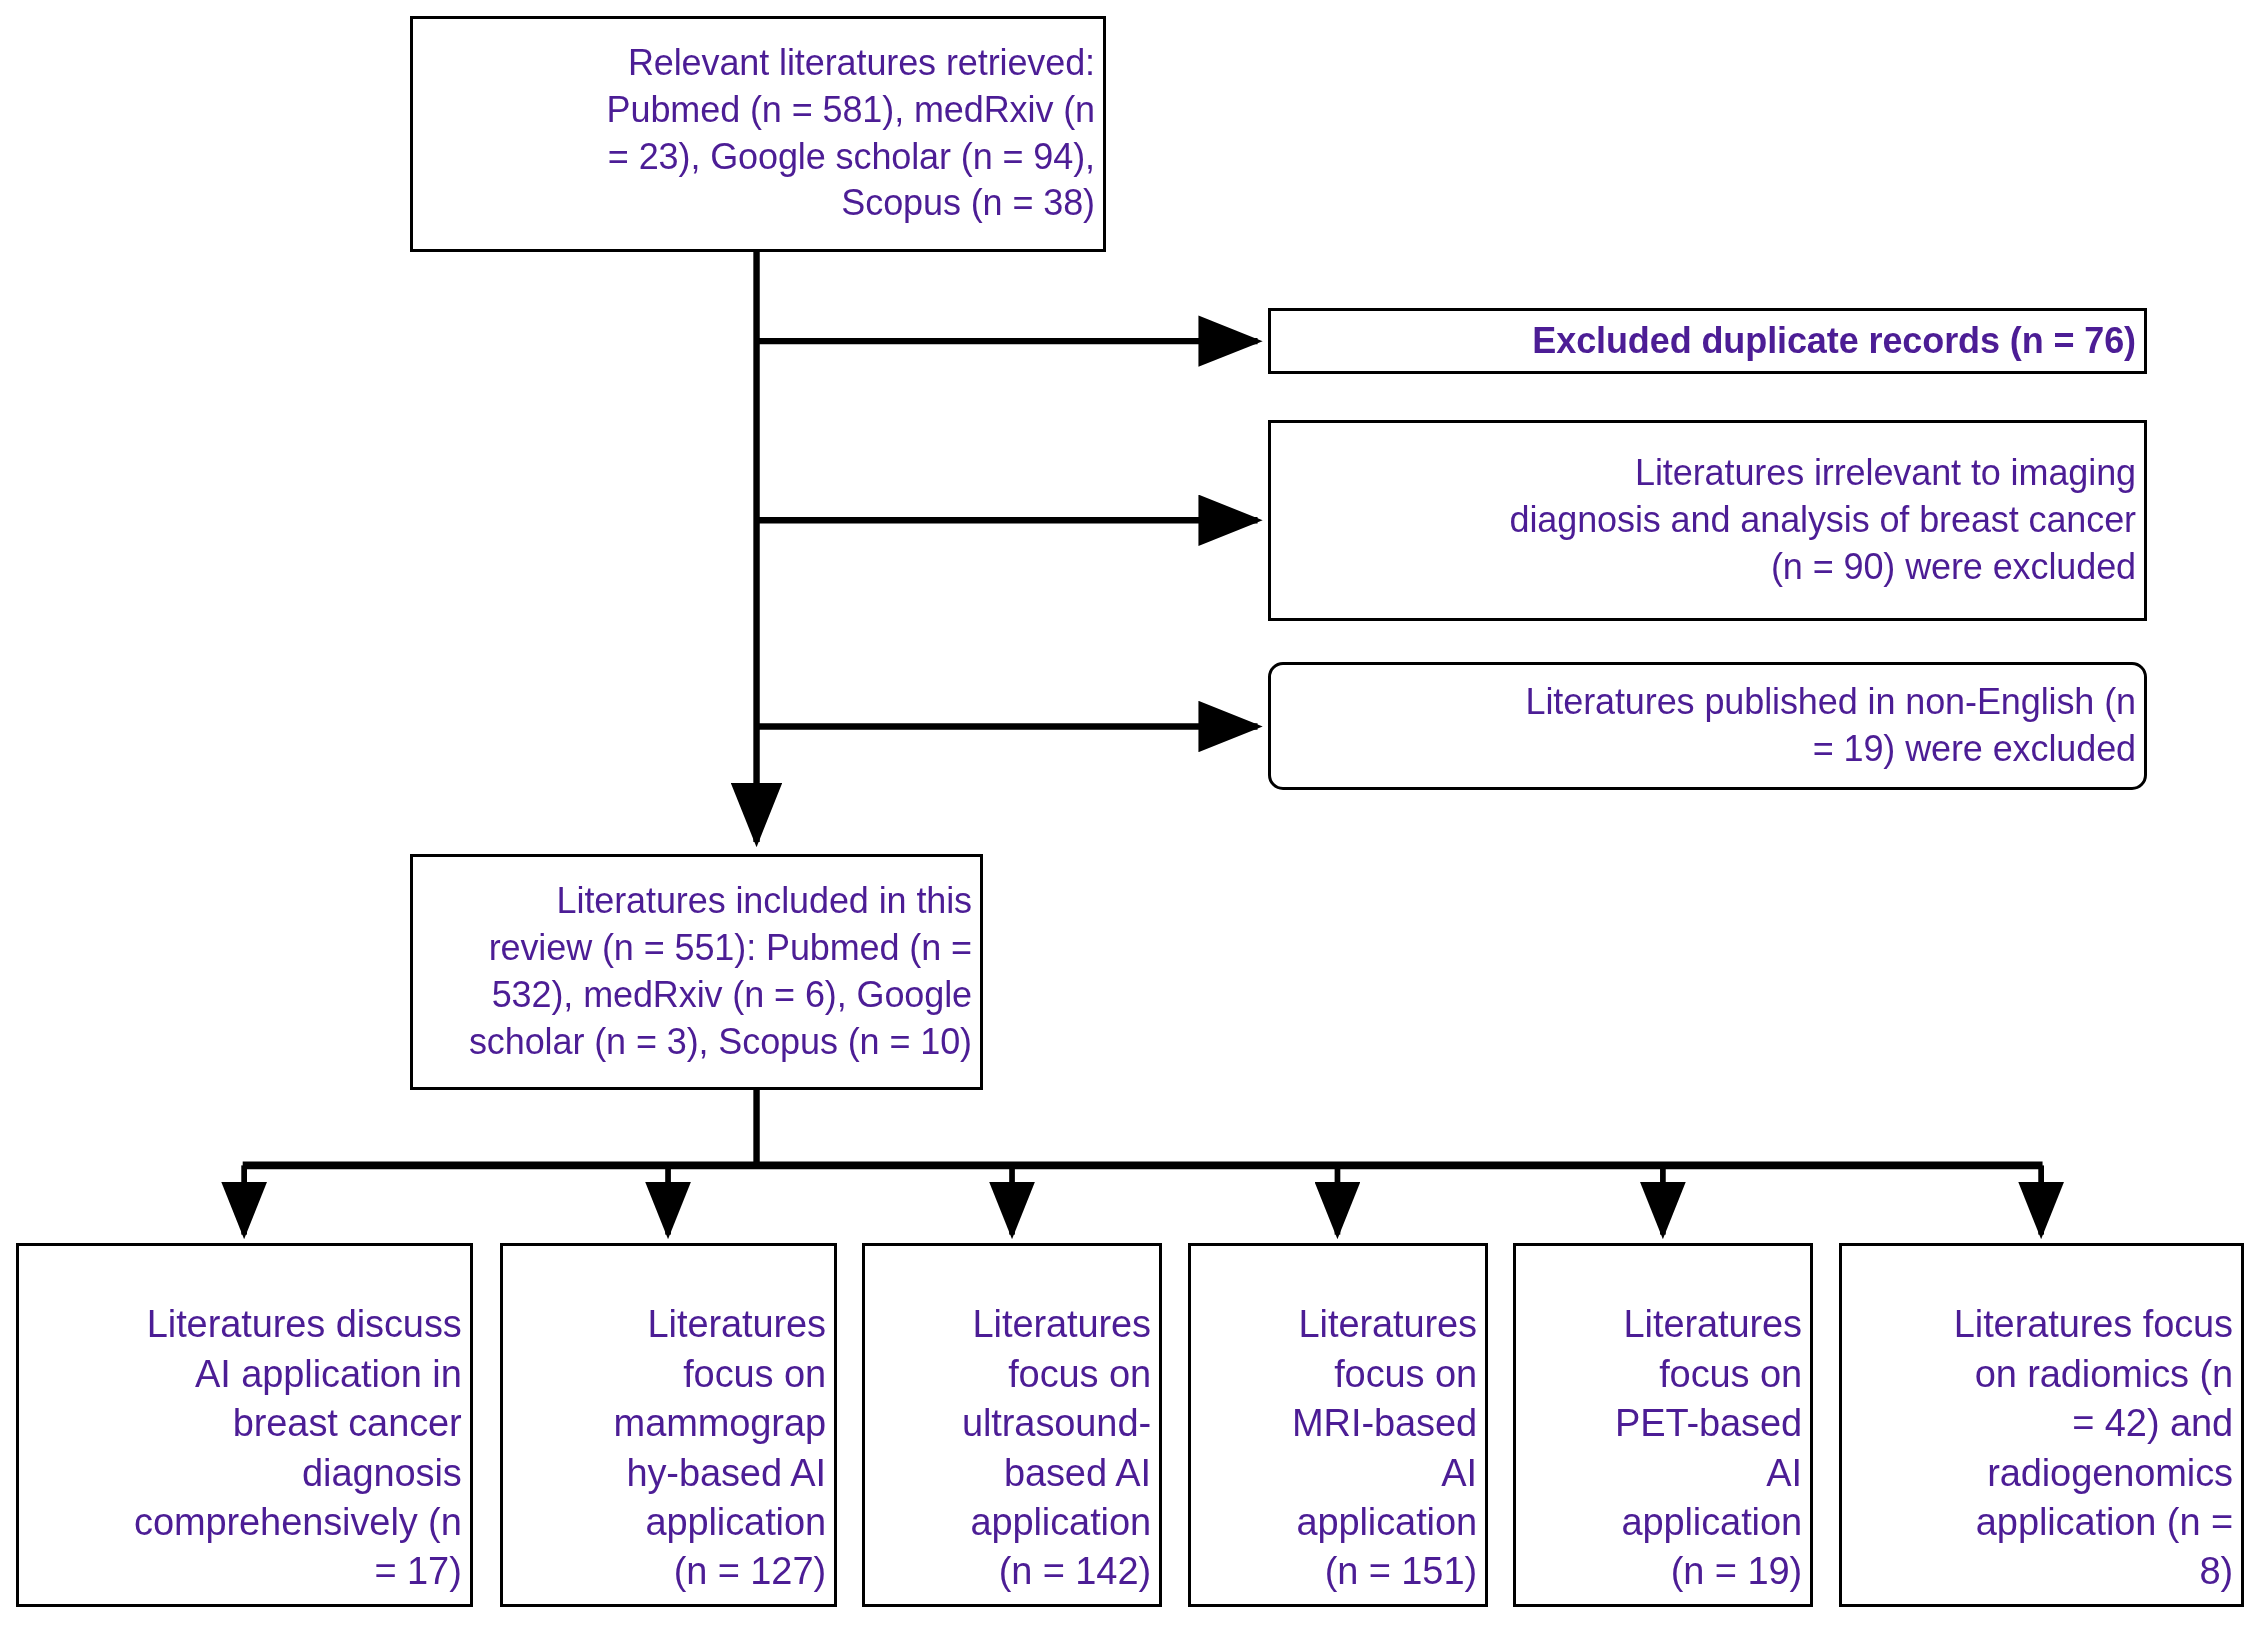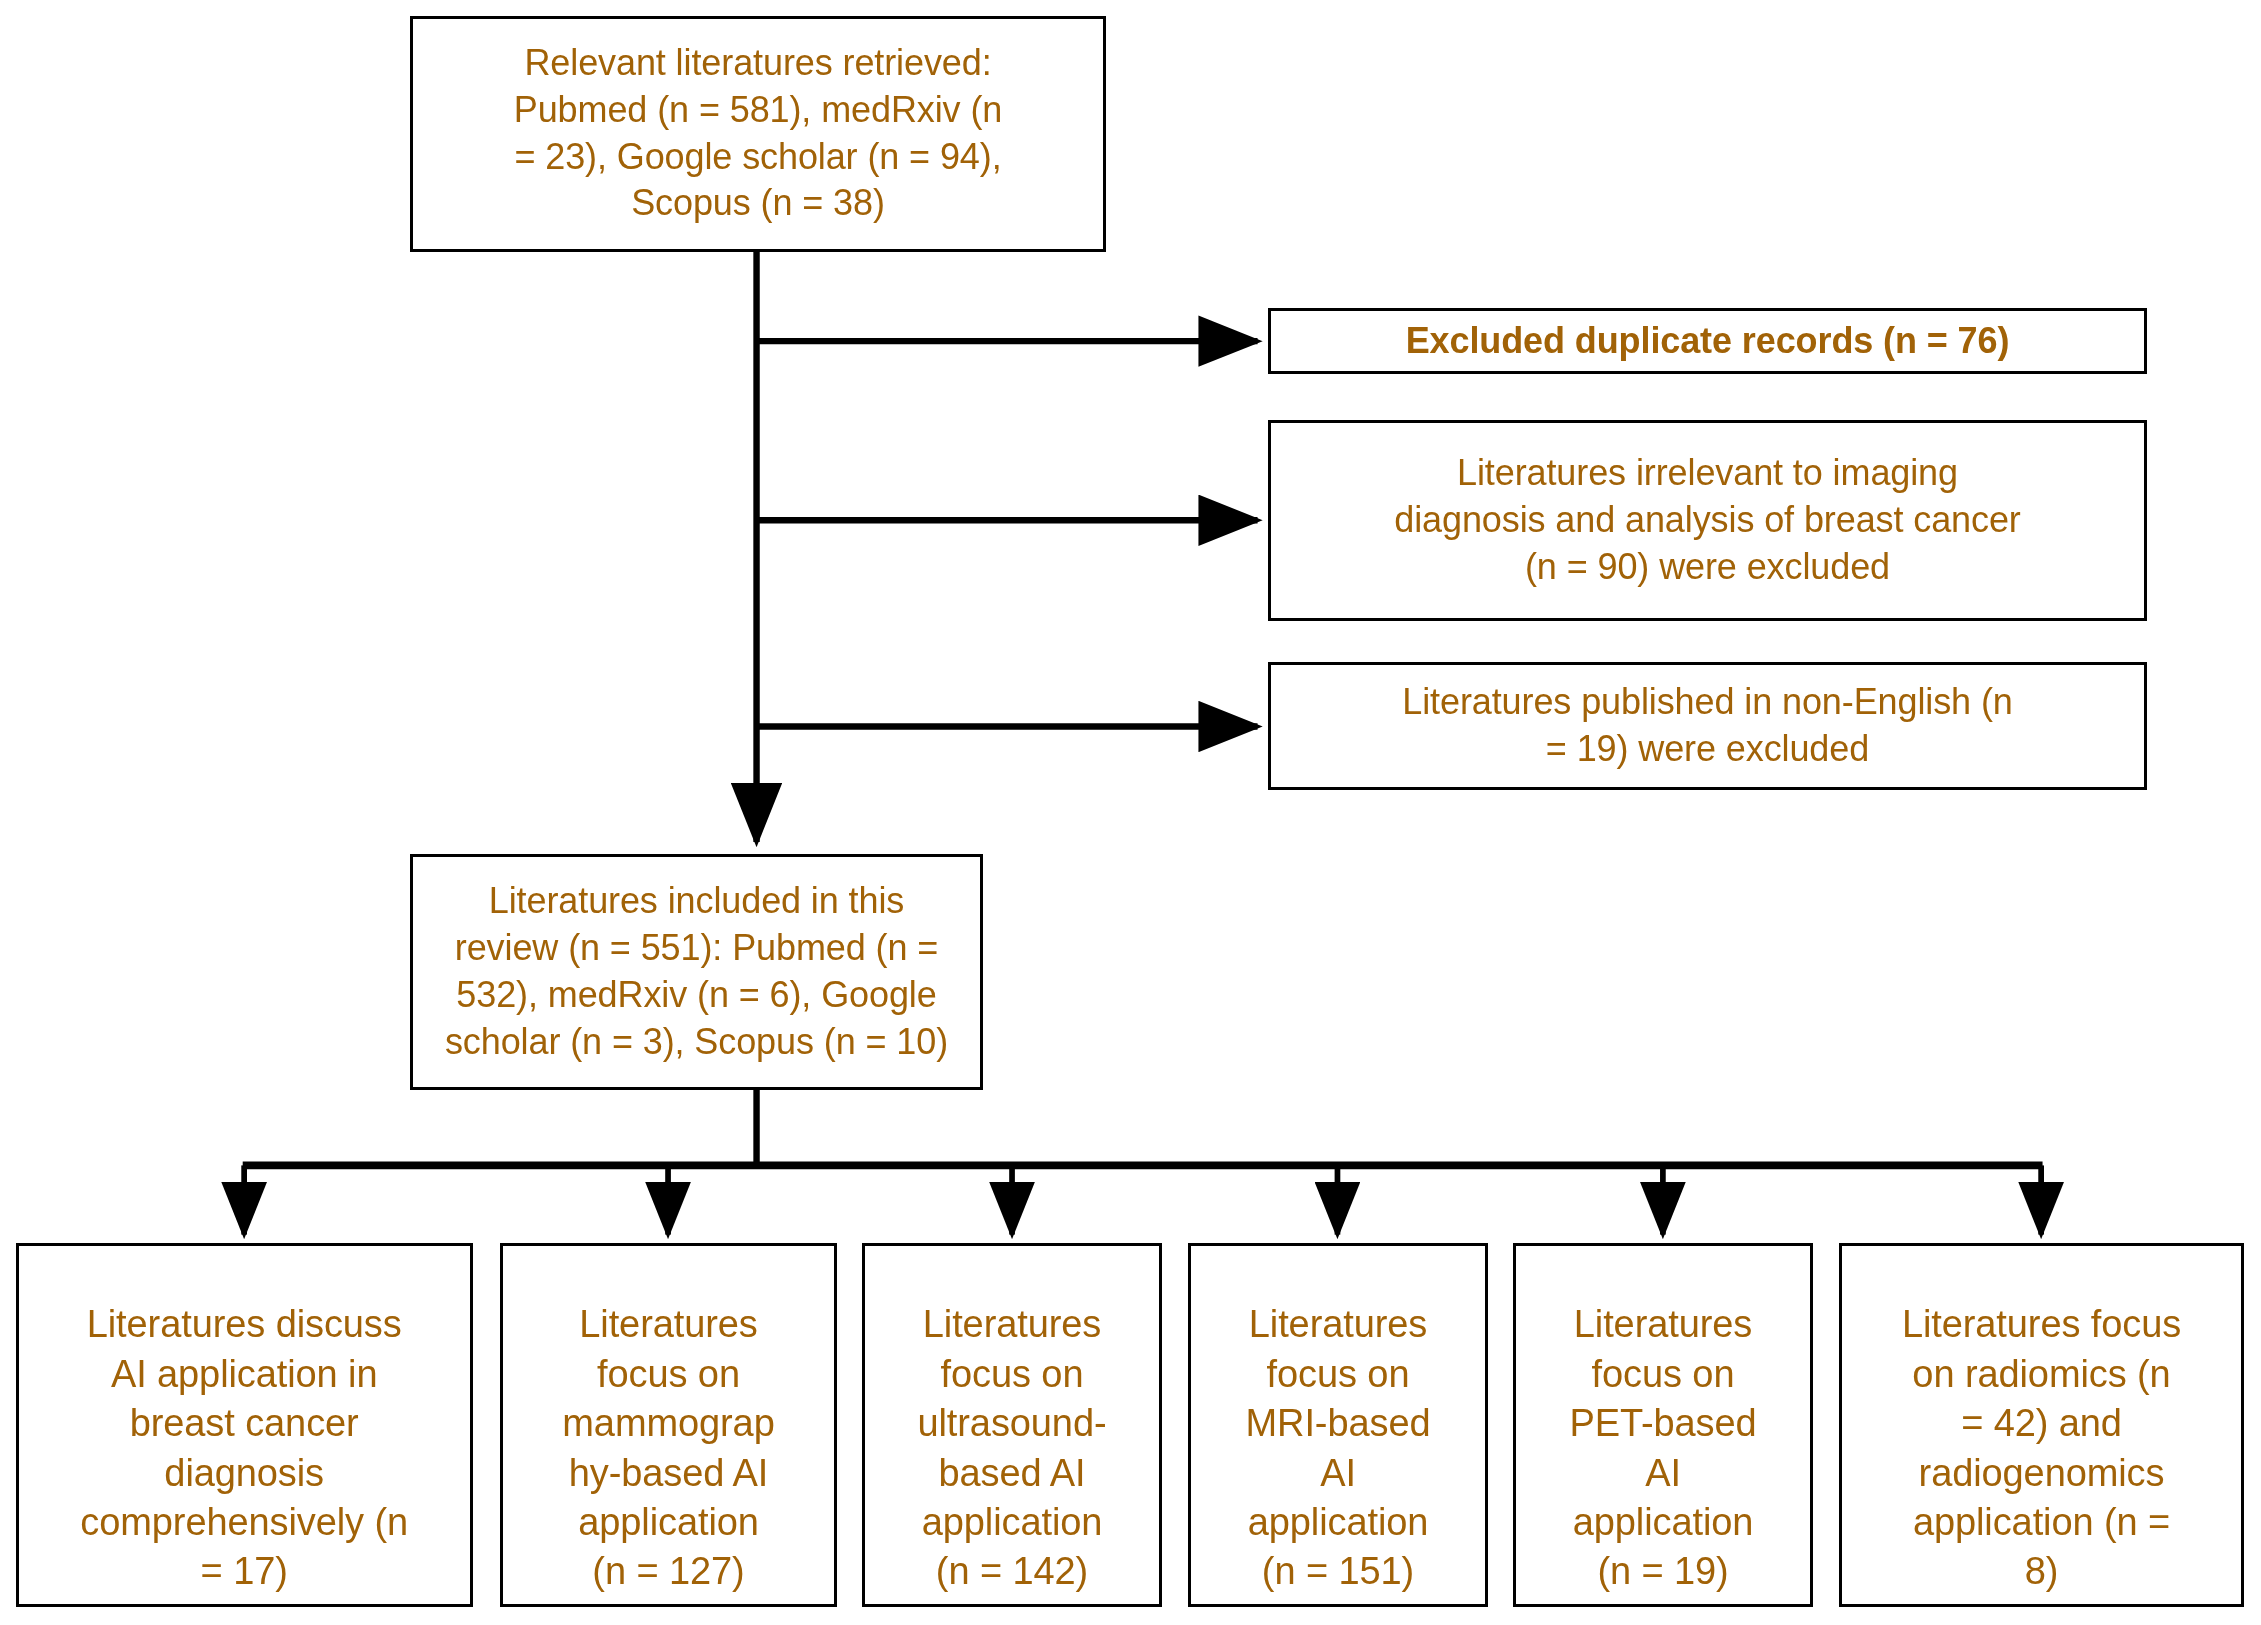--- a/index.html
+++ b/index.html
@@ -23,39 +23,40 @@
     background: #ffffff;
     border: 3.6px solid #000000;
     display: flex;
     align-items: center;
     justify-content: center;
     text-align: center;
   }
   .node-text {
     display: block;
     width: 100%;
-    color: #a16207;
+    color: #4c1d95;
     font-family: "Liberation Sans", sans-serif;
     line-height: 1.30;
     letter-spacing: -0.1px;
-    padding: 0 20px;
+    padding: 0 8px;
     box-sizing: border-box;
     white-space: pre-line;
+    text-align: right;
   }
   .txt-lg   { font-size: 36px; }
   .txt-md   { font-size: 36px; }
   .txt-sm   { font-size: 38px; margin-top: 47px; }
 
   
   #node-retrieved { left: 410px;  top: 15.7px;   width: 696px;  height: 236px; }
   #node-included  { left: 410px;  top: 854px; width: 573px;  height: 236px; }
 
   #node-excl-dup  { left: 1268px; top: 308px;  width: 879px; height: 66px; font-weight: bold; }
   #node-excl-irr  { left: 1268px; top: 420px;  width: 879px; height: 201px; }
-  #node-excl-lang { left: 1268px; top: 662px;  width: 879px; height: 128px; }
+  #node-excl-lang { left: 1268px; top: 662px;  width: 879px; height: 128px; border-radius: 15px; }
 
   #node-cat-0 { left: 15.7px;   top: 1243px; width: 457px; height: 364px; }
   #node-cat-1 { left: 500px;  top: 1243px; width: 337px; height: 364px; }
   #node-cat-2 { left: 862px; top: 1243px; width: 300px; height: 364px; }
   #node-cat-3 { left: 1188px; top: 1243px; width: 300px; height: 364px; }
   #node-cat-4 { left: 1513px; top: 1243px; width: 300px; height: 364px; }
   #node-cat-5 { left: 1839px; top: 1243px; width: 405px; height: 364px; }
 
   #connectors {
     position: absolute;

